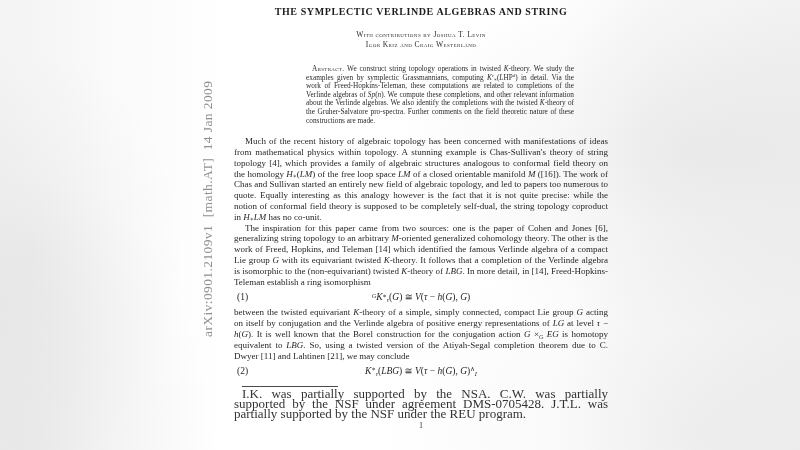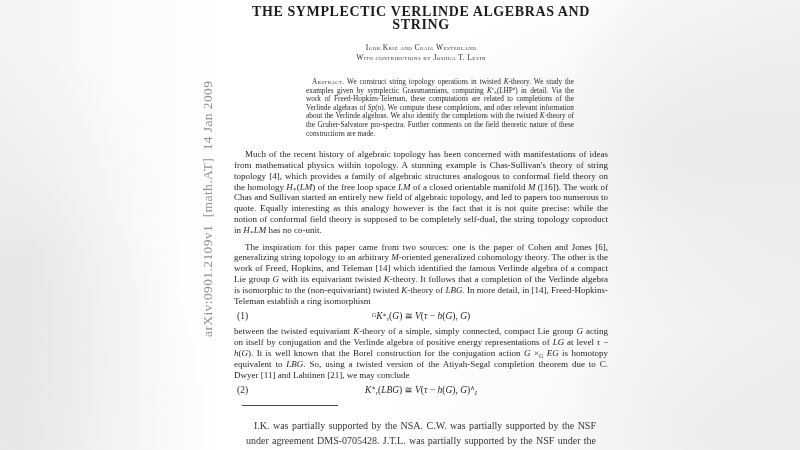--- a/index.html
+++ b/index.html
@@ -22,71 +22,71 @@
     font-size:13.5px;letter-spacing:0.4px;color:#8f8f8f;
     white-space:pre;
   }
 
   .paper{
     position:absolute;left:234px;top:0;width:374px;
     color:#262626;
   }
 
   .title{margin-top:5px;text-align:center;font-weight:bold;
-         font-size:14px;line-height:13px;letter-spacing:0.6px;color:#1c1c1c;}
+         font-size:10px;line-height:13px;letter-spacing:0.6px;color:#1c1c1c;}
   .authors{margin-top:12px;text-align:center;font-variant:small-caps;
            font-size:7.6px;line-height:9.5px;letter-spacing:0.4px;color:#2e2e2e;}
 
   .abstract{
     margin:16px 34px 0 72px;
     font-size:7.3px;line-height:8.6px;text-align:justify;color:#2a2a2a;
     text-indent:6px;
   }
   .abs-label{font-variant:small-caps;letter-spacing:0.3px;}
 
   .para{
     margin:0;font-size:9px;line-height:10.8px;text-align:justify;color:#262626;
   }
   .para.indent{text-indent:11px;}
   .p1{margin-top:11px;}
-  .p2{margin-top:6px;}
+  .p2{margin-top:0;}
   .p3{margin-top:4px;}
 
   .equation{
     position:relative;margin:4px 0 3px 0;text-align:center;
     font-size:9.5px;line-height:12px;color:#262626;
   }
   .eq-label{position:absolute;left:3px;top:0;font-style:normal;}
 
   .r-i{font-style:italic;}
   .r-sup{font-size:66%;position:relative;top:-0.45em;line-height:0;}
   .r-sub{font-size:66%;position:relative;top:0.28em;line-height:0;}
   .r-sup.r-i,.r-sub.r-i{font-style:italic;}
 
   .footnote-rule{margin:9px 0 2px 8px;width:96px;border-top:1px solid #4a4a4a;height:0;}
-  .footnote{margin:12px;font-size:10px;line-height:15px;text-align:justify;
+  .footnote{margin:0;font-size:13px;line-height:10px;text-align:justify;
             text-indent:8px;color:#333;}
   .page-number{margin-top:2px;text-align:center;font-size:8px;color:#333;}
 </style>
 </head>
 <body>
 
 <div class="stage">
 
   <div class="arxiv-stamp">arXiv:0901.2109v1  [math.AT]  14 Jan 2009</div>
 
   <div class="paper">
 
     <div class="title">
       <div>THE SYMPLECTIC VERLINDE ALGEBRAS AND STRING</div>
     </div>
 
     <div class="authors">
+      <div>With contributions by Joshua T. Levin</div>
       <div>Igor Kriz and Craig Westerland</div>
-      <div>With contributions by Joshua T. Levin</div>
     </div>
 
     <p class="abstract"><span class="abs-label">Abstract.</span><span><span> We construct string topology operations in twisted </span><span class="r-i">K</span><span>-theory. We study the examples given by symplectic Grassmannians, computing </span><span class="r-i">K</span><span class="r-sup r-i">τ</span><span class="r-sub">∗</span><span>(</span><span class="r-i">L</span><span>HP</span><span class="r-sup r-i">d</span><span>) in detail. Via the work of Freed-Hopkins-Teleman, these computations are related to completions of the Verlinde algebras of </span><span class="r-i">Sp</span><span>(</span><span class="r-i">n</span><span>). We compute these completions, and other relevant information about the Verlinde algebras. We also identify the completions with the twisted </span><span class="r-i">K</span><span>-theory of the Gruher-Salvatore pro-spectra. Further comments on the field theoretic nature of these constructions are made.</span></span></p>
 
     <p class="para indent p1"><span>Much of the recent history of algebraic topology has been concerned with manifestations of ideas from mathematical physics within topology. A stunning example is Chas-Sullivan's theory of string topology [4], which provides a family of algebraic structures analogous to conformal field theory on the homology </span><span class="r-i">H</span><span class="r-sub">∗</span><span>(</span><span class="r-i">LM</span><span>) of the free loop space </span><span class="r-i">LM</span><span> of a closed orientable manifold </span><span class="r-i">M</span><span> ([16]). The work of Chas and Sullivan started an entirely new field of algebraic topology, and led to papers too numerous to quote. Equally interesting as this analogy however is the fact that it is not quite precise: while the notion of conformal field theory is supposed to be completely self-dual, the string topology coproduct in </span><span class="r-i">H</span><span class="r-sub">∗</span><span class="r-i">LM</span><span> has no co-unit.</span></p>
 
     <p class="para indent p2"><span>The inspiration for this paper came from two sources: one is the paper of Cohen and Jones [6], generalizing string topology to an arbitrary </span><span class="r-i">M</span><span>-oriented generalized cohomology theory. The other is the work of Freed, Hopkins, and Teleman [14] which identified the famous Verlinde algebra of a compact Lie group </span><span class="r-i">G</span><span> with its equivariant twisted </span><span class="r-i">K</span><span>-theory. It follows that a completion of the Verlinde algebra is isomorphic to the (non-equivariant) twisted </span><span class="r-i">K</span><span>-theory of </span><span class="r-i">LBG</span><span>. In more detail, in [14], Freed-Hopkins-Teleman establish a ring isomorphism</span></p>
 
     <div class="equation">
       <span class="eq-label">(1)</span>

